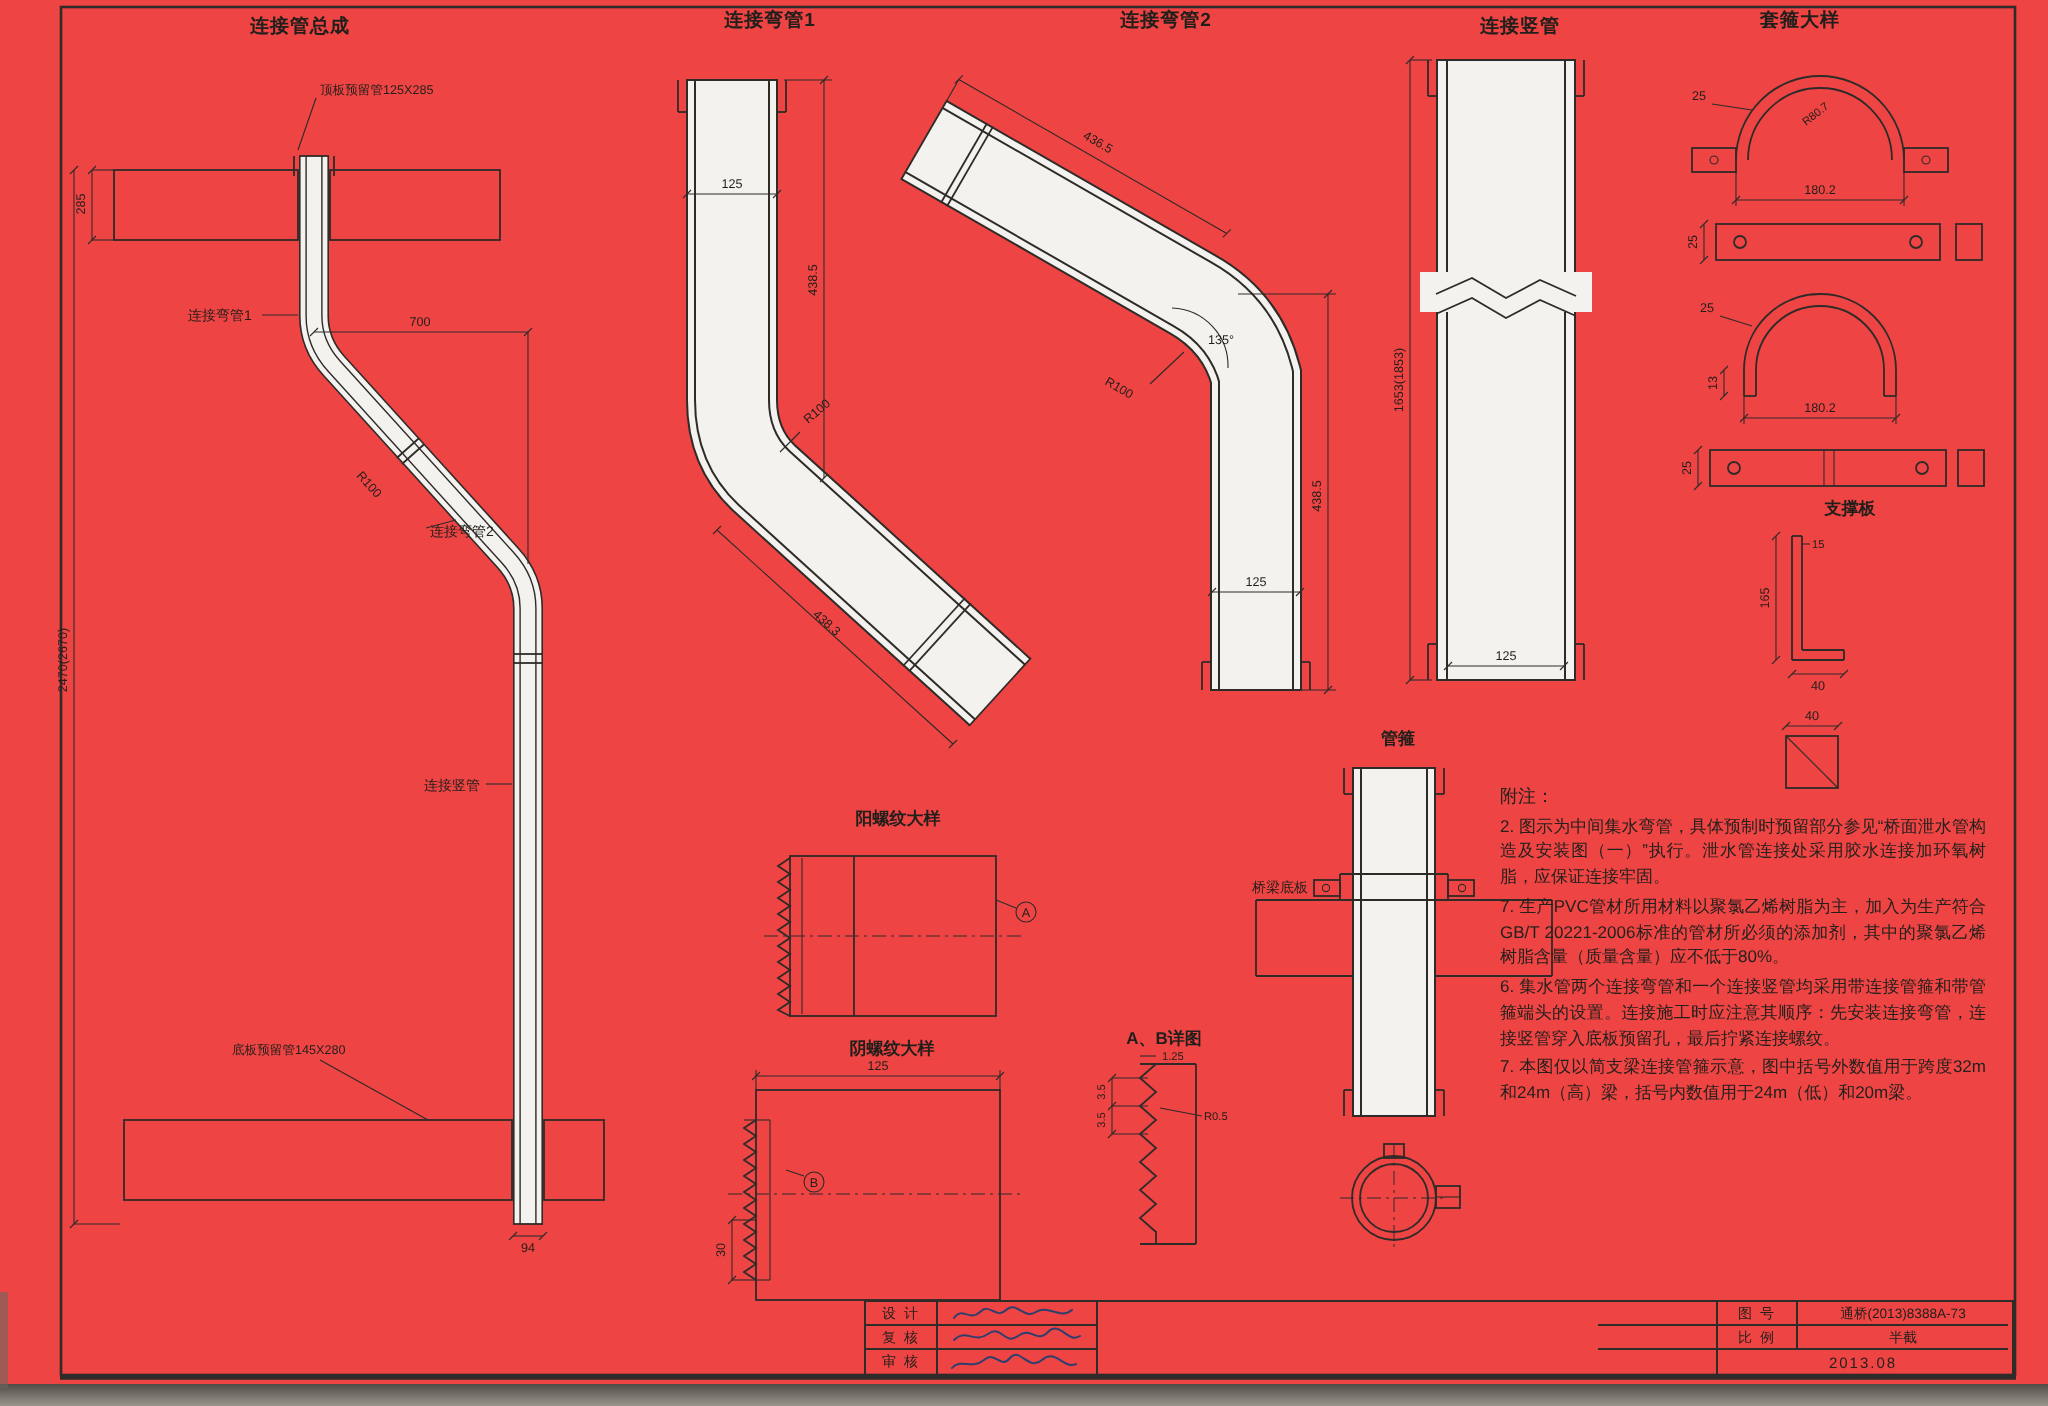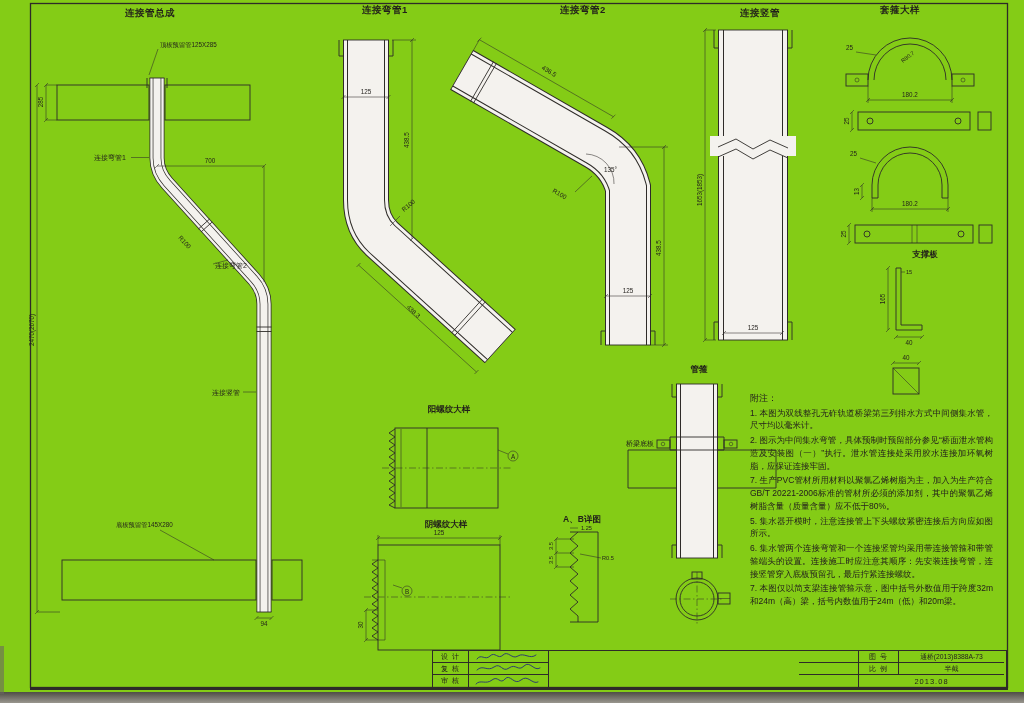--- a/index.html
+++ b/index.html
@@ -1,17 +1,17 @@
 <!DOCTYPE html>
 <html><head>
 <meta charset="utf-8">
 <style>
   html,body{margin:0;padding:0;}
   body{width:1024px;height:703px;background:#e9e6e0;font-family:"Liberation Sans",sans-serif;}
-  .page{position:relative;width:1024px;height:703px;background:#84cc16;overflow:hidden;}
+  .page{position:relative;width:1024px;height:703px;background:#ef4444;overflow:hidden;}
   svg text{font-family:"Liberation Sans",sans-serif;fill:#211f1b;}
   .s  {stroke:#2e2b28;stroke-width:0.9;fill:none;}
   .st {stroke:#2e2b28;stroke-width:0.55;fill:none;}
   .sb {stroke:#2e2b28;fill:none;}
   .spb{stroke:#f4f2ee;fill:none;}
   .cl {stroke:#2e2b28;stroke-width:0.5;stroke-dasharray:7 2.5 1.5 2.5;fill:none;}
   .dim {font-size:6.3px;}
   .dims{font-size:5.6px;}
   .lbl {font-size:7px;}
   .ttl {font-size:9.5px;font-weight:700;letter-spacing:.5px;}
@@ -476,24 +476,22 @@
       <line x1="718" y1="598.5" x2="730" y2="598.5" class="st"></line>
       <line x1="670" y1="599" x2="724" y2="599" class="cl"></line>
       <line x1="697" y1="572" x2="697" y2="626" class="cl"></line>
     </g>
   </g>
 
 </svg>
 
 <div class="notes">
   <div class="notes-title">附注：</div>
-  <div class="note-item">1. 本图为双线整孔无砟轨道桥梁第三列排水方式中间侧集水管，尺寸均以毫米计。</div>
   <div class="note-item">2. 图示为中间集水弯管，具体预制时预留部分参见“桥面泄水管构造及安装图（一）”执行。泄水管连接处采用胶水连接加环氧树脂，应保证连接牢固。</div>
   <div class="note-item">7. 生产PVC管材所用材料以聚氯乙烯树脂为主，加入为生产符合GB/T 20221-2006标准的管材所必须的添加剂，其中的聚氯乙烯树脂含量（质量含量）应不低于80%。</div>
-  <div class="note-item">5. 集水器开模时，注意连接管上下头螺纹紧密连接后方向应如图所示。</div>
   <div class="note-item">6. 集水管两个连接弯管和一个连接竖管均采用带连接管箍和带管箍端头的设置。连接施工时应注意其顺序：先安装连接弯管，连接竖管穿入底板预留孔，最后拧紧连接螺纹。</div>
   <div class="note-item">7. 本图仅以简支梁连接管箍示意，图中括号外数值用于跨度32m和24m（高）梁，括号内数值用于24m（低）和20m梁。</div>
 </div>
 
 <div class="tb">
   <div class="cell lab" style="grid-column:1;grid-row:1;">设 计</div>
   <div class="cell" style="grid-column:2;grid-row:1;">
     <svg width="70" height="11" viewBox="0 0 70 11">
           <path d="M3,8 C7,2 11,10 16,5 S24,9 29,4 S38,9 44,5 S56,9 62,4" stroke="#2e3f6e" stroke-width="1" fill="none" stroke-linecap="round"></path>
         </svg>

